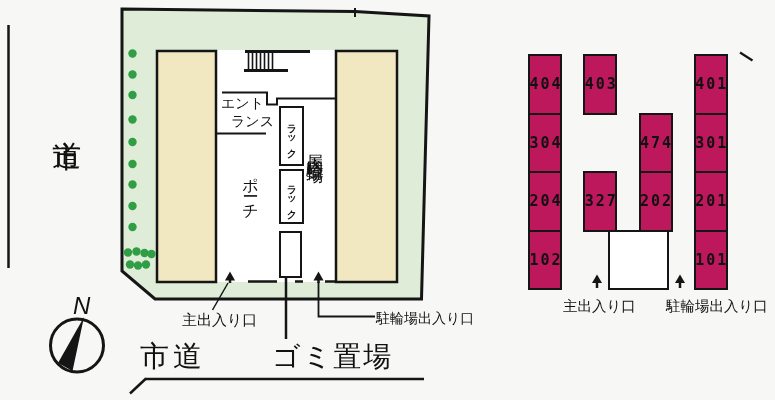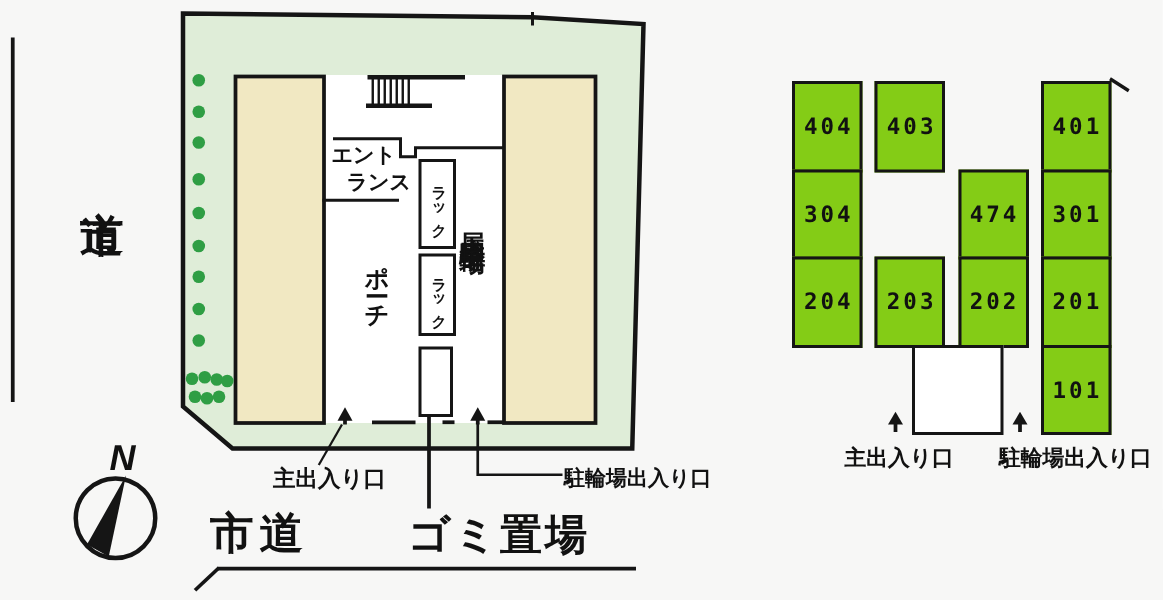--- a/index.html
+++ b/index.html
@@ -1,26 +1,26 @@
 <!DOCTYPE html>
 <html><head>
 <meta charset="utf-8">
 <style>
   html,body{margin:0;padding:0;}
   .stage{
     position:relative;width:775px;height:400px;background:#f7f7f6;overflow:hidden;
     font-family:"Liberation Sans","DejaVu Sans",sans-serif;color:#111;
   }
   .stage svg{position:absolute;left:0;top:0;}
-  .lbl{position:absolute;font-weight:bold;color:#111;white-space:nowrap;z-index:4;line-height:1.15;}
+  .lbl{position:absolute;font-weight:normal;color:#111;white-space:nowrap;z-index:4;line-height:1.15;}
   .vtext{writing-mode:vertical-rl;text-orientation:mixed;}
   
   .cell{
-    position:absolute;width:47px;height:60.5px;box-sizing:border-box;
-    border:2px solid #151515;background:#84cc16;z-index:2;
+    position:absolute;width:34px;height:60.5px;box-sizing:border-box;
+    border:2px solid #151515;background:#be185d;z-index:2;
     display:flex;align-items:center;justify-content:center;
     font-family:"DejaVu Sans Mono","Liberation Mono",monospace;
     font-size:15px;font-weight:bold;letter-spacing:2px;text-indent:2px;color:#111;
   }
   .cell.blank{background:#ffffff;}
   #cut-svg{position:absolute;left:733px;top:44px;z-index:3;}
   
   .road-w{left:50px;top:117px;font-size:29px;letter-spacing:2px;}
   .road-s{left:140px;top:340px;font-size:29px;letter-spacing:4px;}
   .garb{left:272px;top:341px;font-size:28px;letter-spacing:2px;}
@@ -131,23 +131,24 @@
     </g>
   </svg>
 
   <div class="cell" style="left:528px;top:54px">404</div>
   <div class="cell" style="left:583.25px;top:54px">403</div>
   <div class="cell" style="left:693.75px;top:54px">401</div>
   <div class="cell" style="left:528px;top:112.5px">304</div>
   <div class="cell" style="left:638.5px;top:112.5px">474</div>
   <div class="cell" style="left:693.75px;top:112.5px">301</div>
   <div class="cell" style="left:528px;top:171px">204</div>
-  <div class="cell" style="left:583.25px;top:171px">203</div>
+  <div class="cell" style="left:583.25px;top:171px">327</div>
   <div class="cell" style="left:638.5px;top:171px">202</div>
   <div class="cell" style="left:693.75px;top:171px">201</div>
+  <div class="cell" style="left:528px;top:229.5px">102</div>
   <div class="cell blank" style="left:608px;top:229.5px;width:61px"></div>
   <div class="cell" style="left:693.75px;top:229.5px">101</div>
 
   <svg id="cut-svg" width="26" height="22" viewBox="0 0 26 22">
     <polygon points="6.5,5.5 26,5.5 26,18 6.5,5.5" fill="#f7f7f6"></polygon>
     <polygon points="6.5,4 26,4 26,0 0,0" fill="#f7f7f6"></polygon>
     <line x1="7" y1="8.5" x2="19.5" y2="16.5" stroke="#151515" stroke-width="2.2"></line>
   </svg>
 
   <div class="lbl vtext road-w">市道</div>

